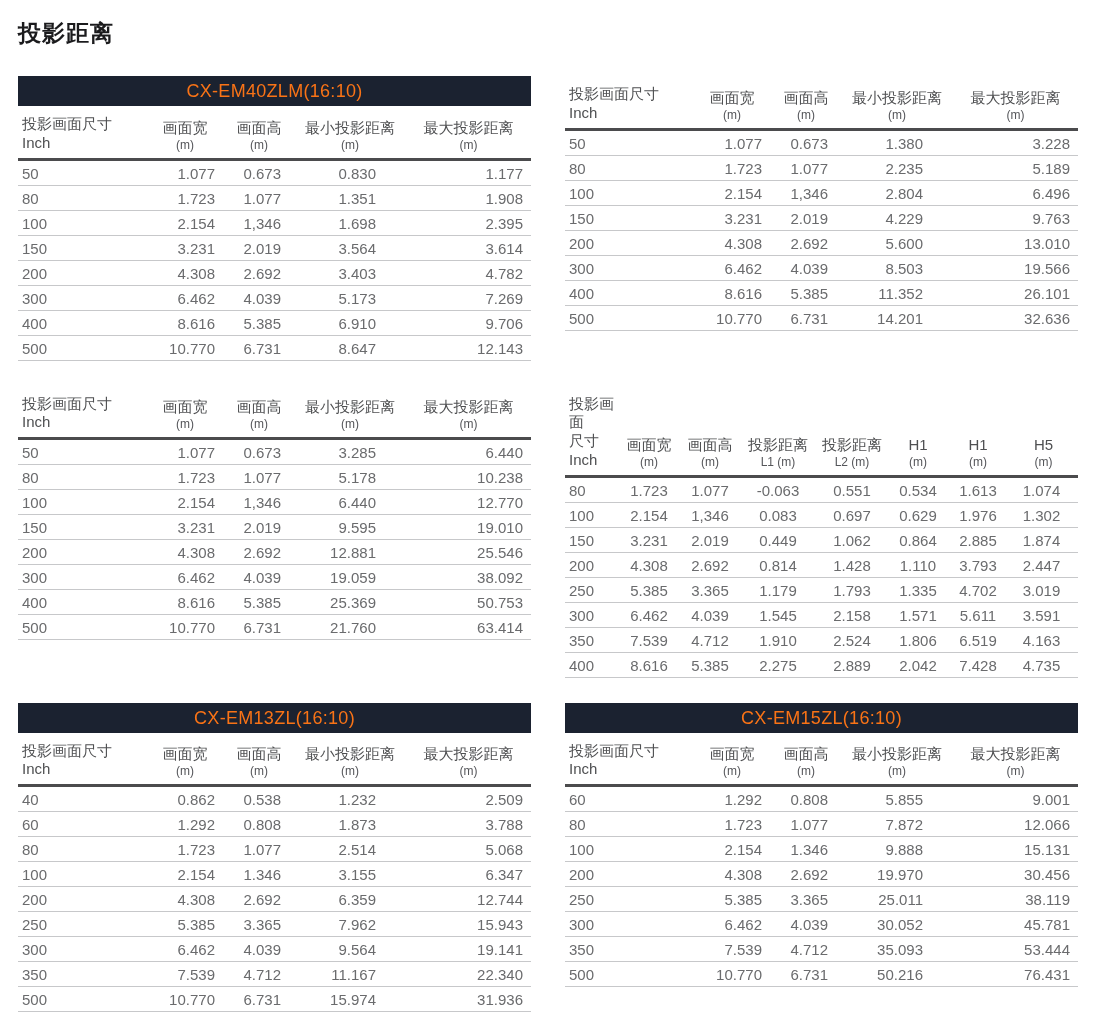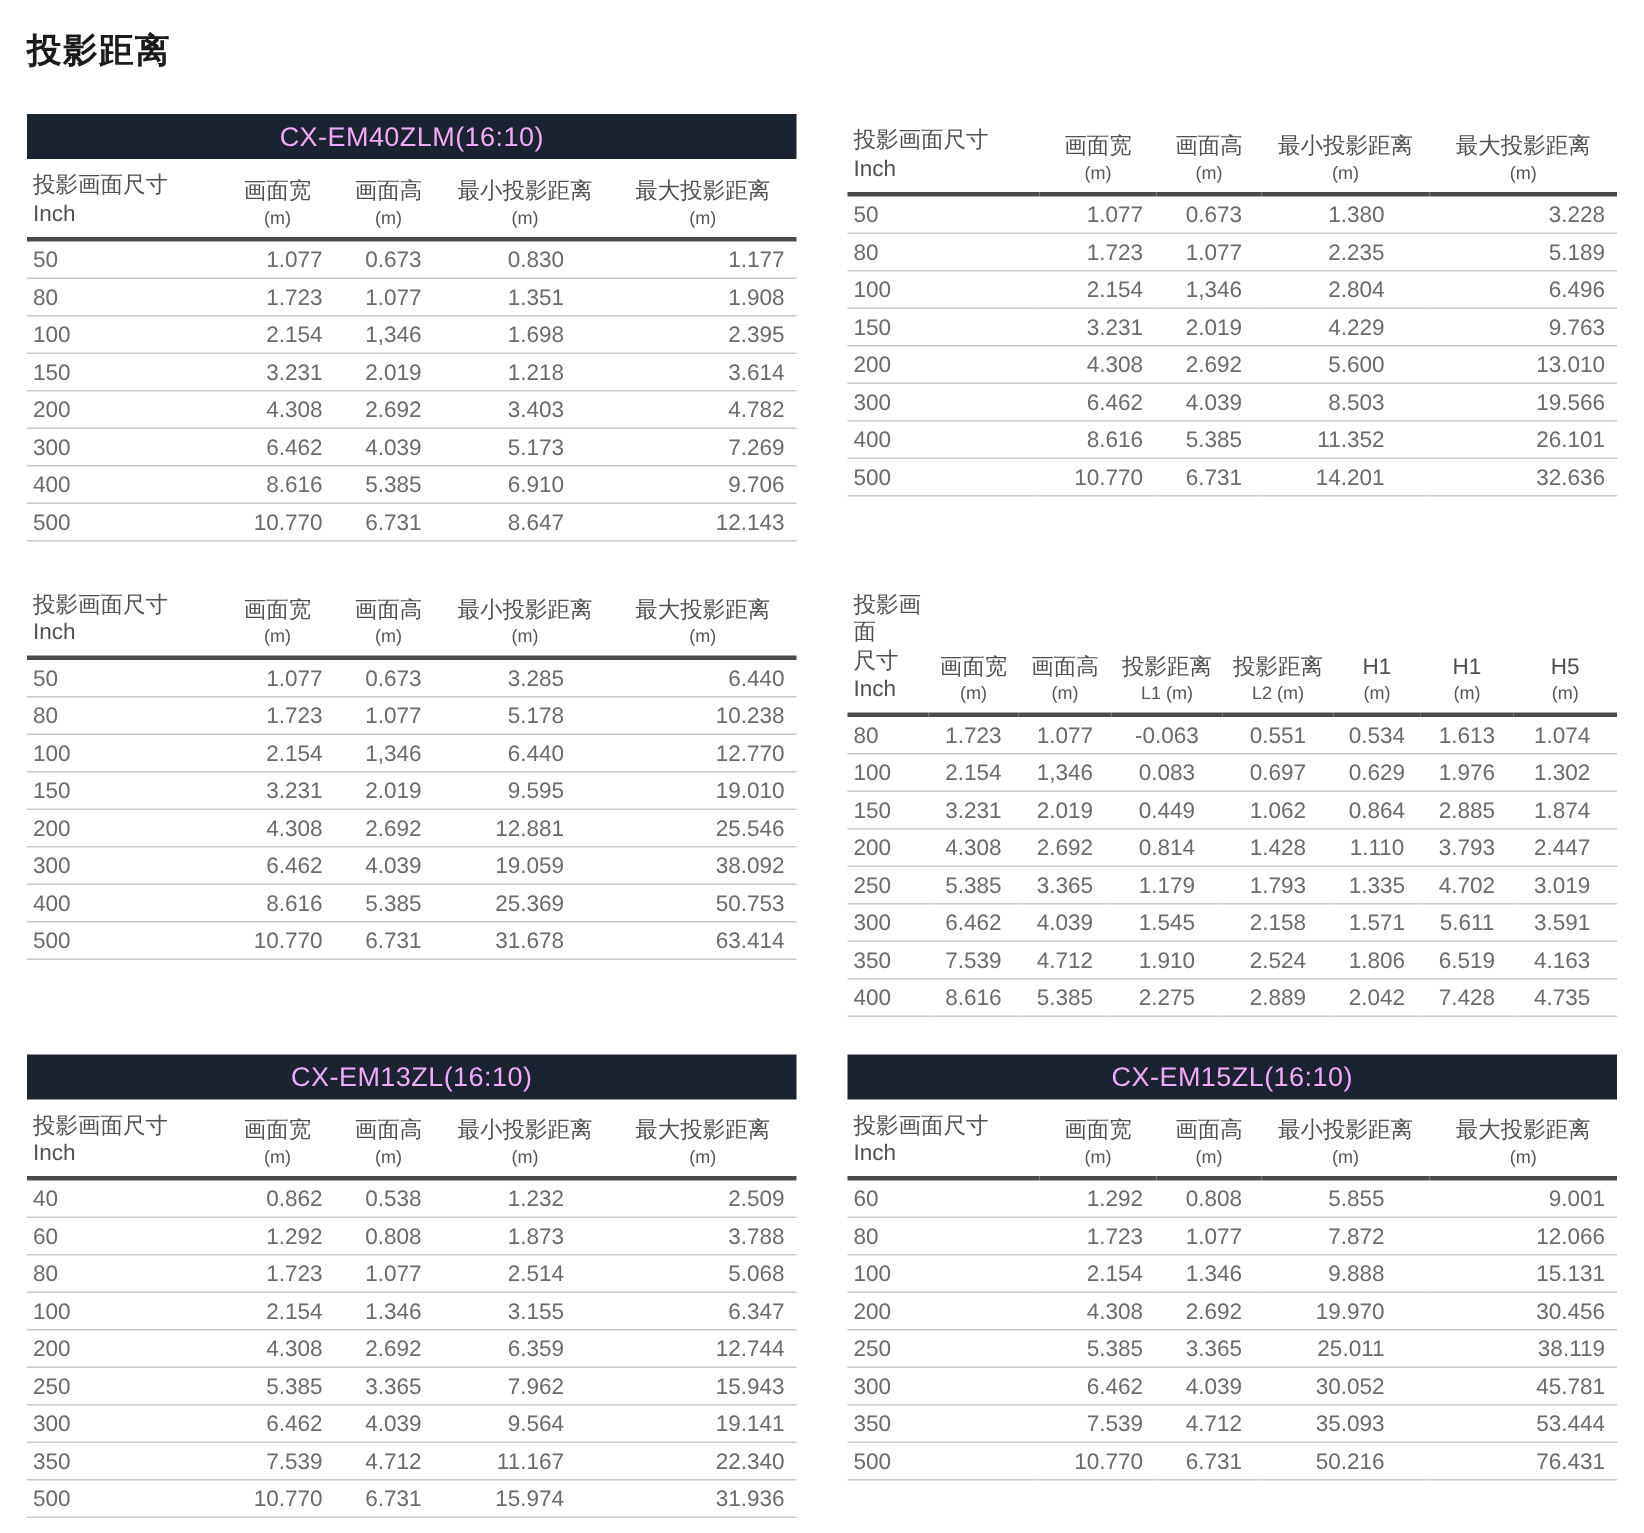--- a/index.html
+++ b/index.html
@@ -13,21 +13,21 @@
     font-size:23px; font-weight:bold; color:#1b1b1d;
     letter-spacing:1px; margin:4px 0 27px 0;
   }
   .grid {
     display:grid;
     grid-template-columns:513px 513px;
     column-gap:34px; row-gap:25px;
     align-items:start;
   }
   .tbl-bar {
-    background:#1b2230; color:#f0abfc;
+    background:#1b2230; color:#f97316;
     height:30px; line-height:30px;
     text-align:center; font-size:18px; font-weight:500;
     letter-spacing:0.3px;
   }
   table.tbl { width:513px; border-collapse:collapse; table-layout:fixed; }
   table.tbl thead th {
     font-weight:normal; color:#4f5052;
     vertical-align:bottom;
     padding:9px 0 5px 0;
     border-bottom:3px solid #4b4b4d;
@@ -106,21 +106,21 @@
               <td style="text-align: left;">100</td>
               <td style="text-align: right; padding-right: 9px;">2.154</td>
               <td style="text-align: right; padding-right: 13px;">1,346</td>
               <td style="text-align: right; padding-right: 30px;">1.698</td>
               <td style="text-align: right; padding-right: 8px;">2.395</td>
             </tr>
             <tr>
               <td style="text-align: left;">150</td>
               <td style="text-align: right; padding-right: 9px;">3.231</td>
               <td style="text-align: right; padding-right: 13px;">2.019</td>
-              <td style="text-align: right; padding-right: 30px;">1.218</td>
+              <td style="text-align: right; padding-right: 30px;">3.564</td>
               <td style="text-align: right; padding-right: 8px;">3.614</td>
             </tr>
             <tr>
               <td style="text-align: left;">200</td>
               <td style="text-align: right; padding-right: 9px;">4.308</td>
               <td style="text-align: right; padding-right: 13px;">2.692</td>
               <td style="text-align: right; padding-right: 30px;">3.403</td>
               <td style="text-align: right; padding-right: 8px;">4.782</td>
             </tr>
             <tr>
@@ -322,21 +322,21 @@
               <td style="text-align: left;">400</td>
               <td style="text-align: right; padding-right: 9px;">8.616</td>
               <td style="text-align: right; padding-right: 13px;">5.385</td>
               <td style="text-align: right; padding-right: 30px;">25.369</td>
               <td style="text-align: right; padding-right: 8px;">50.753</td>
             </tr>
             <tr>
               <td style="text-align: left;">500</td>
               <td style="text-align: right; padding-right: 9px;">10.770</td>
               <td style="text-align: right; padding-right: 13px;">6.731</td>
-              <td style="text-align: right; padding-right: 30px;">31.678</td>
+              <td style="text-align: right; padding-right: 30px;">21.760</td>
               <td style="text-align: right; padding-right: 8px;">63.414</td>
             </tr>
           </tbody>
         </table>
     </section>
 
     <section class="cell">
       <table class="tbl">
           <colgroup>
             <col style="width: 54px;">

